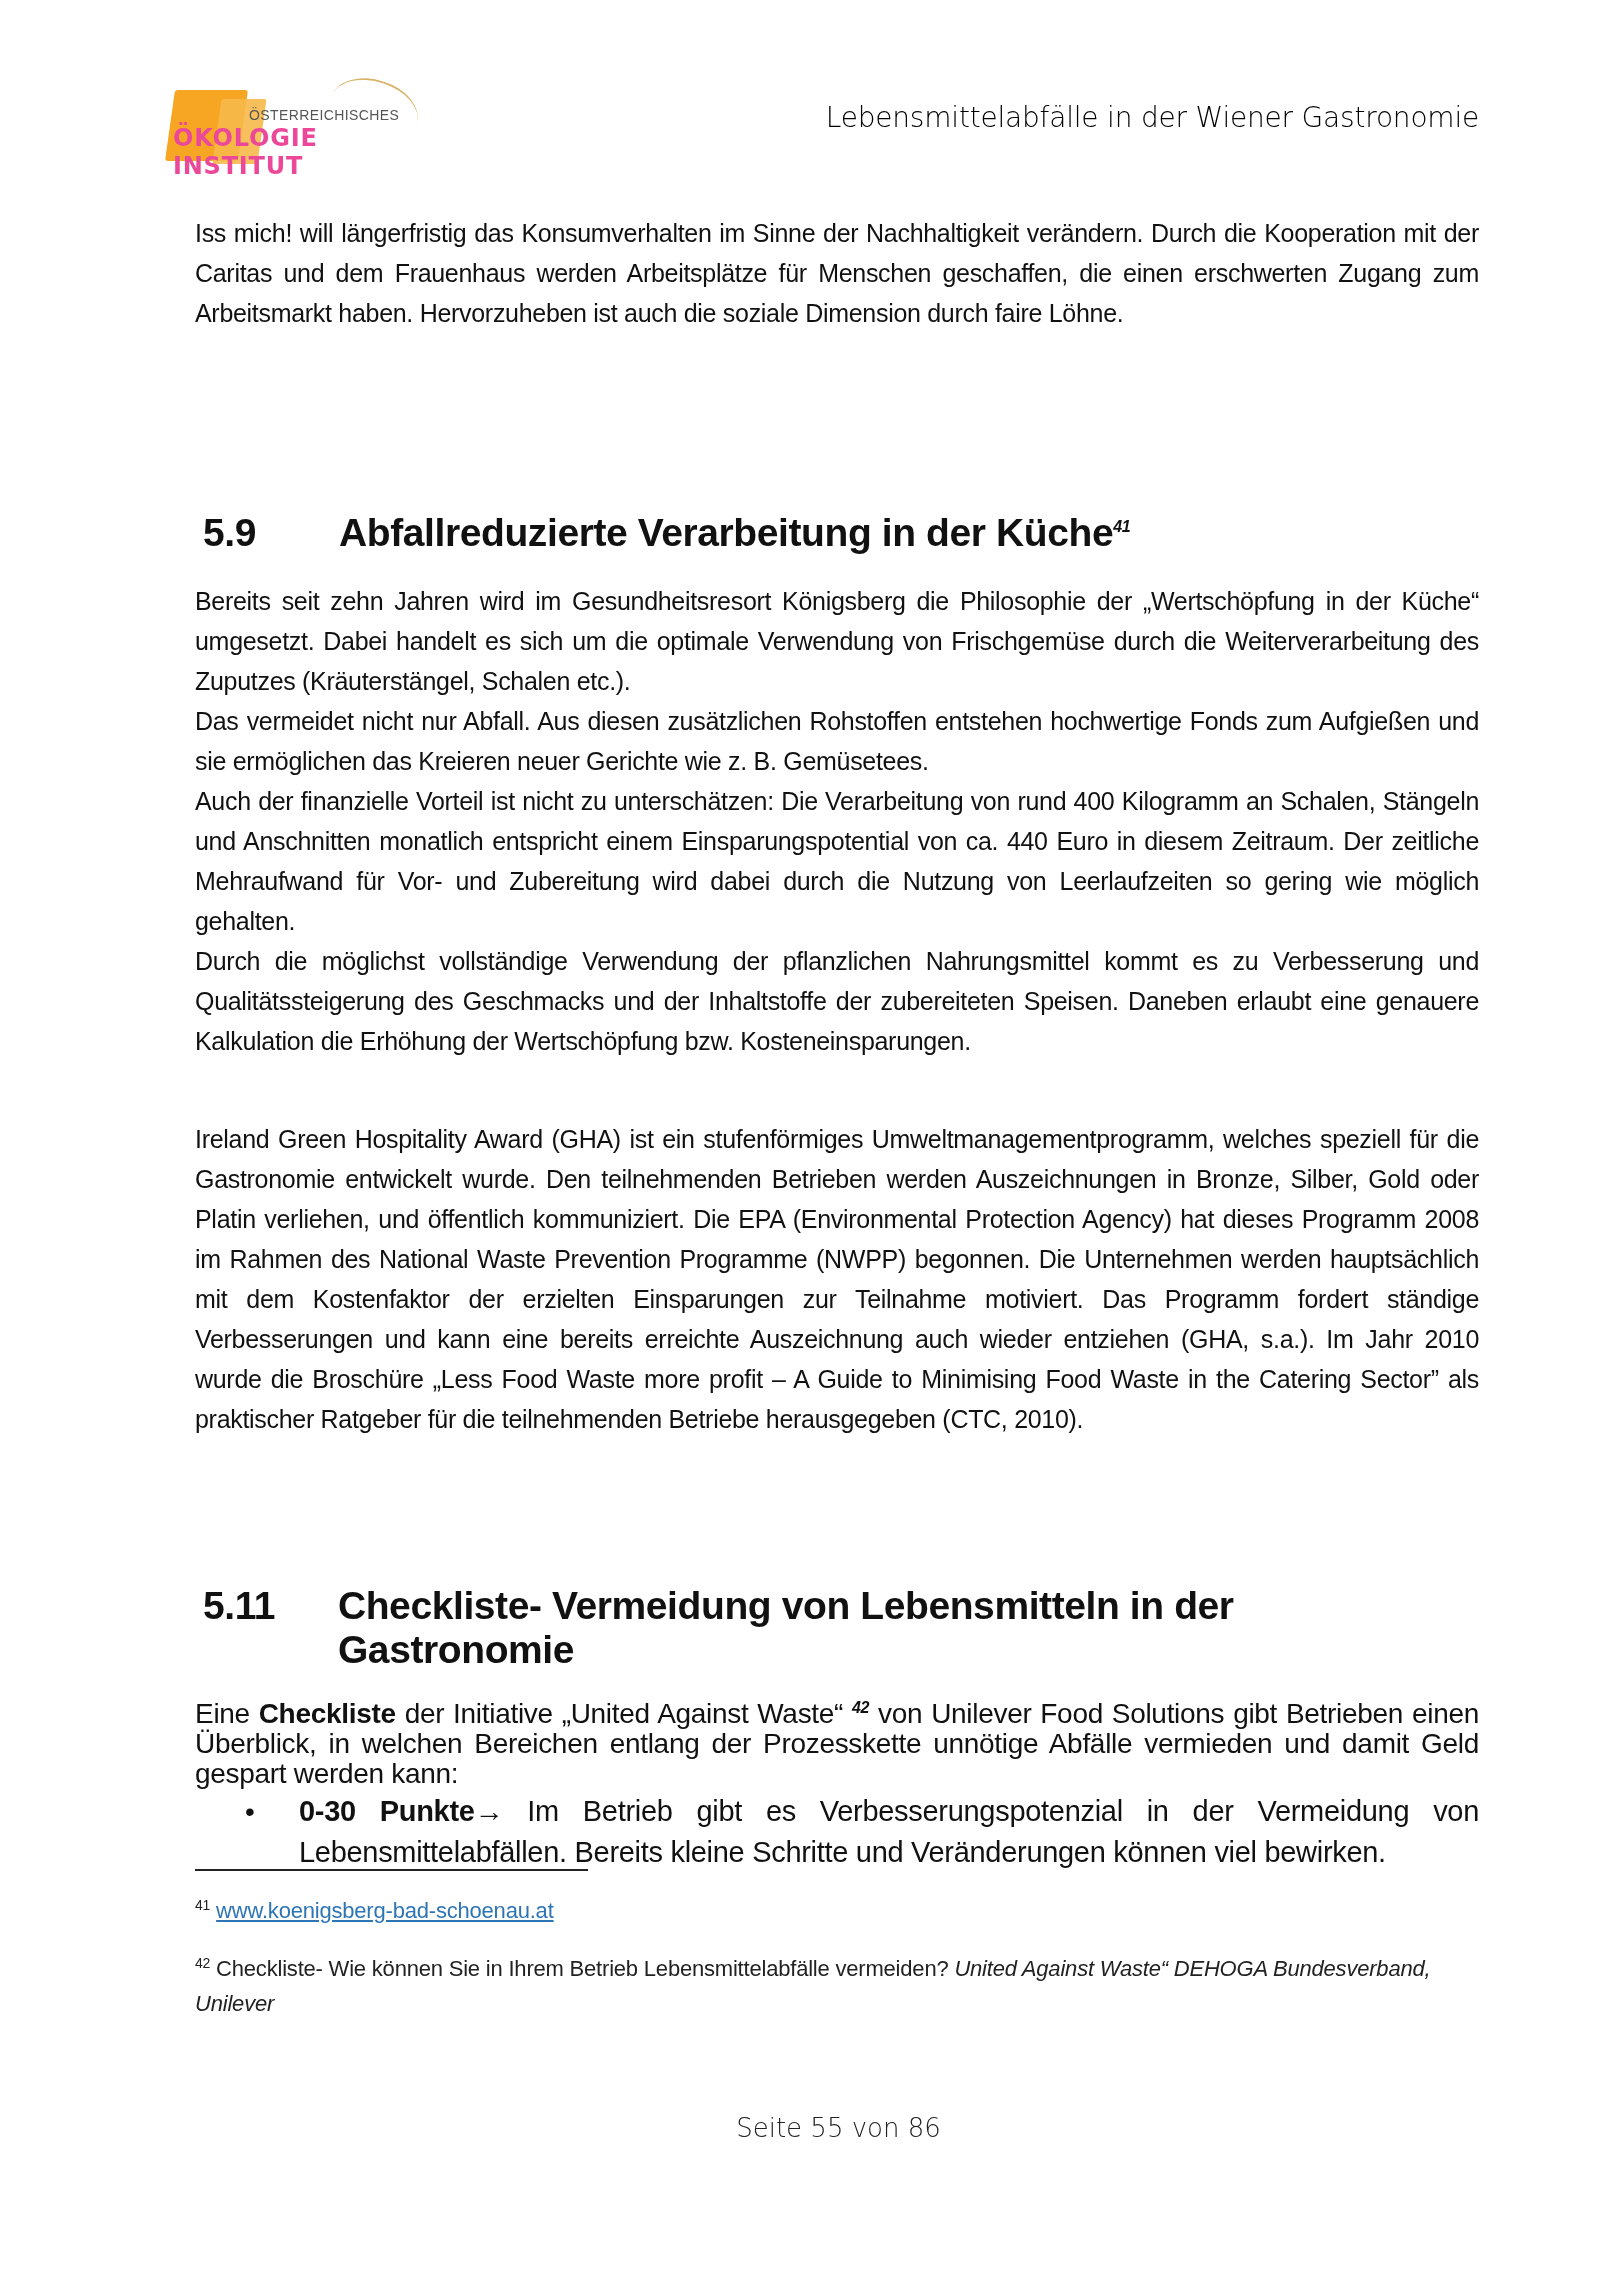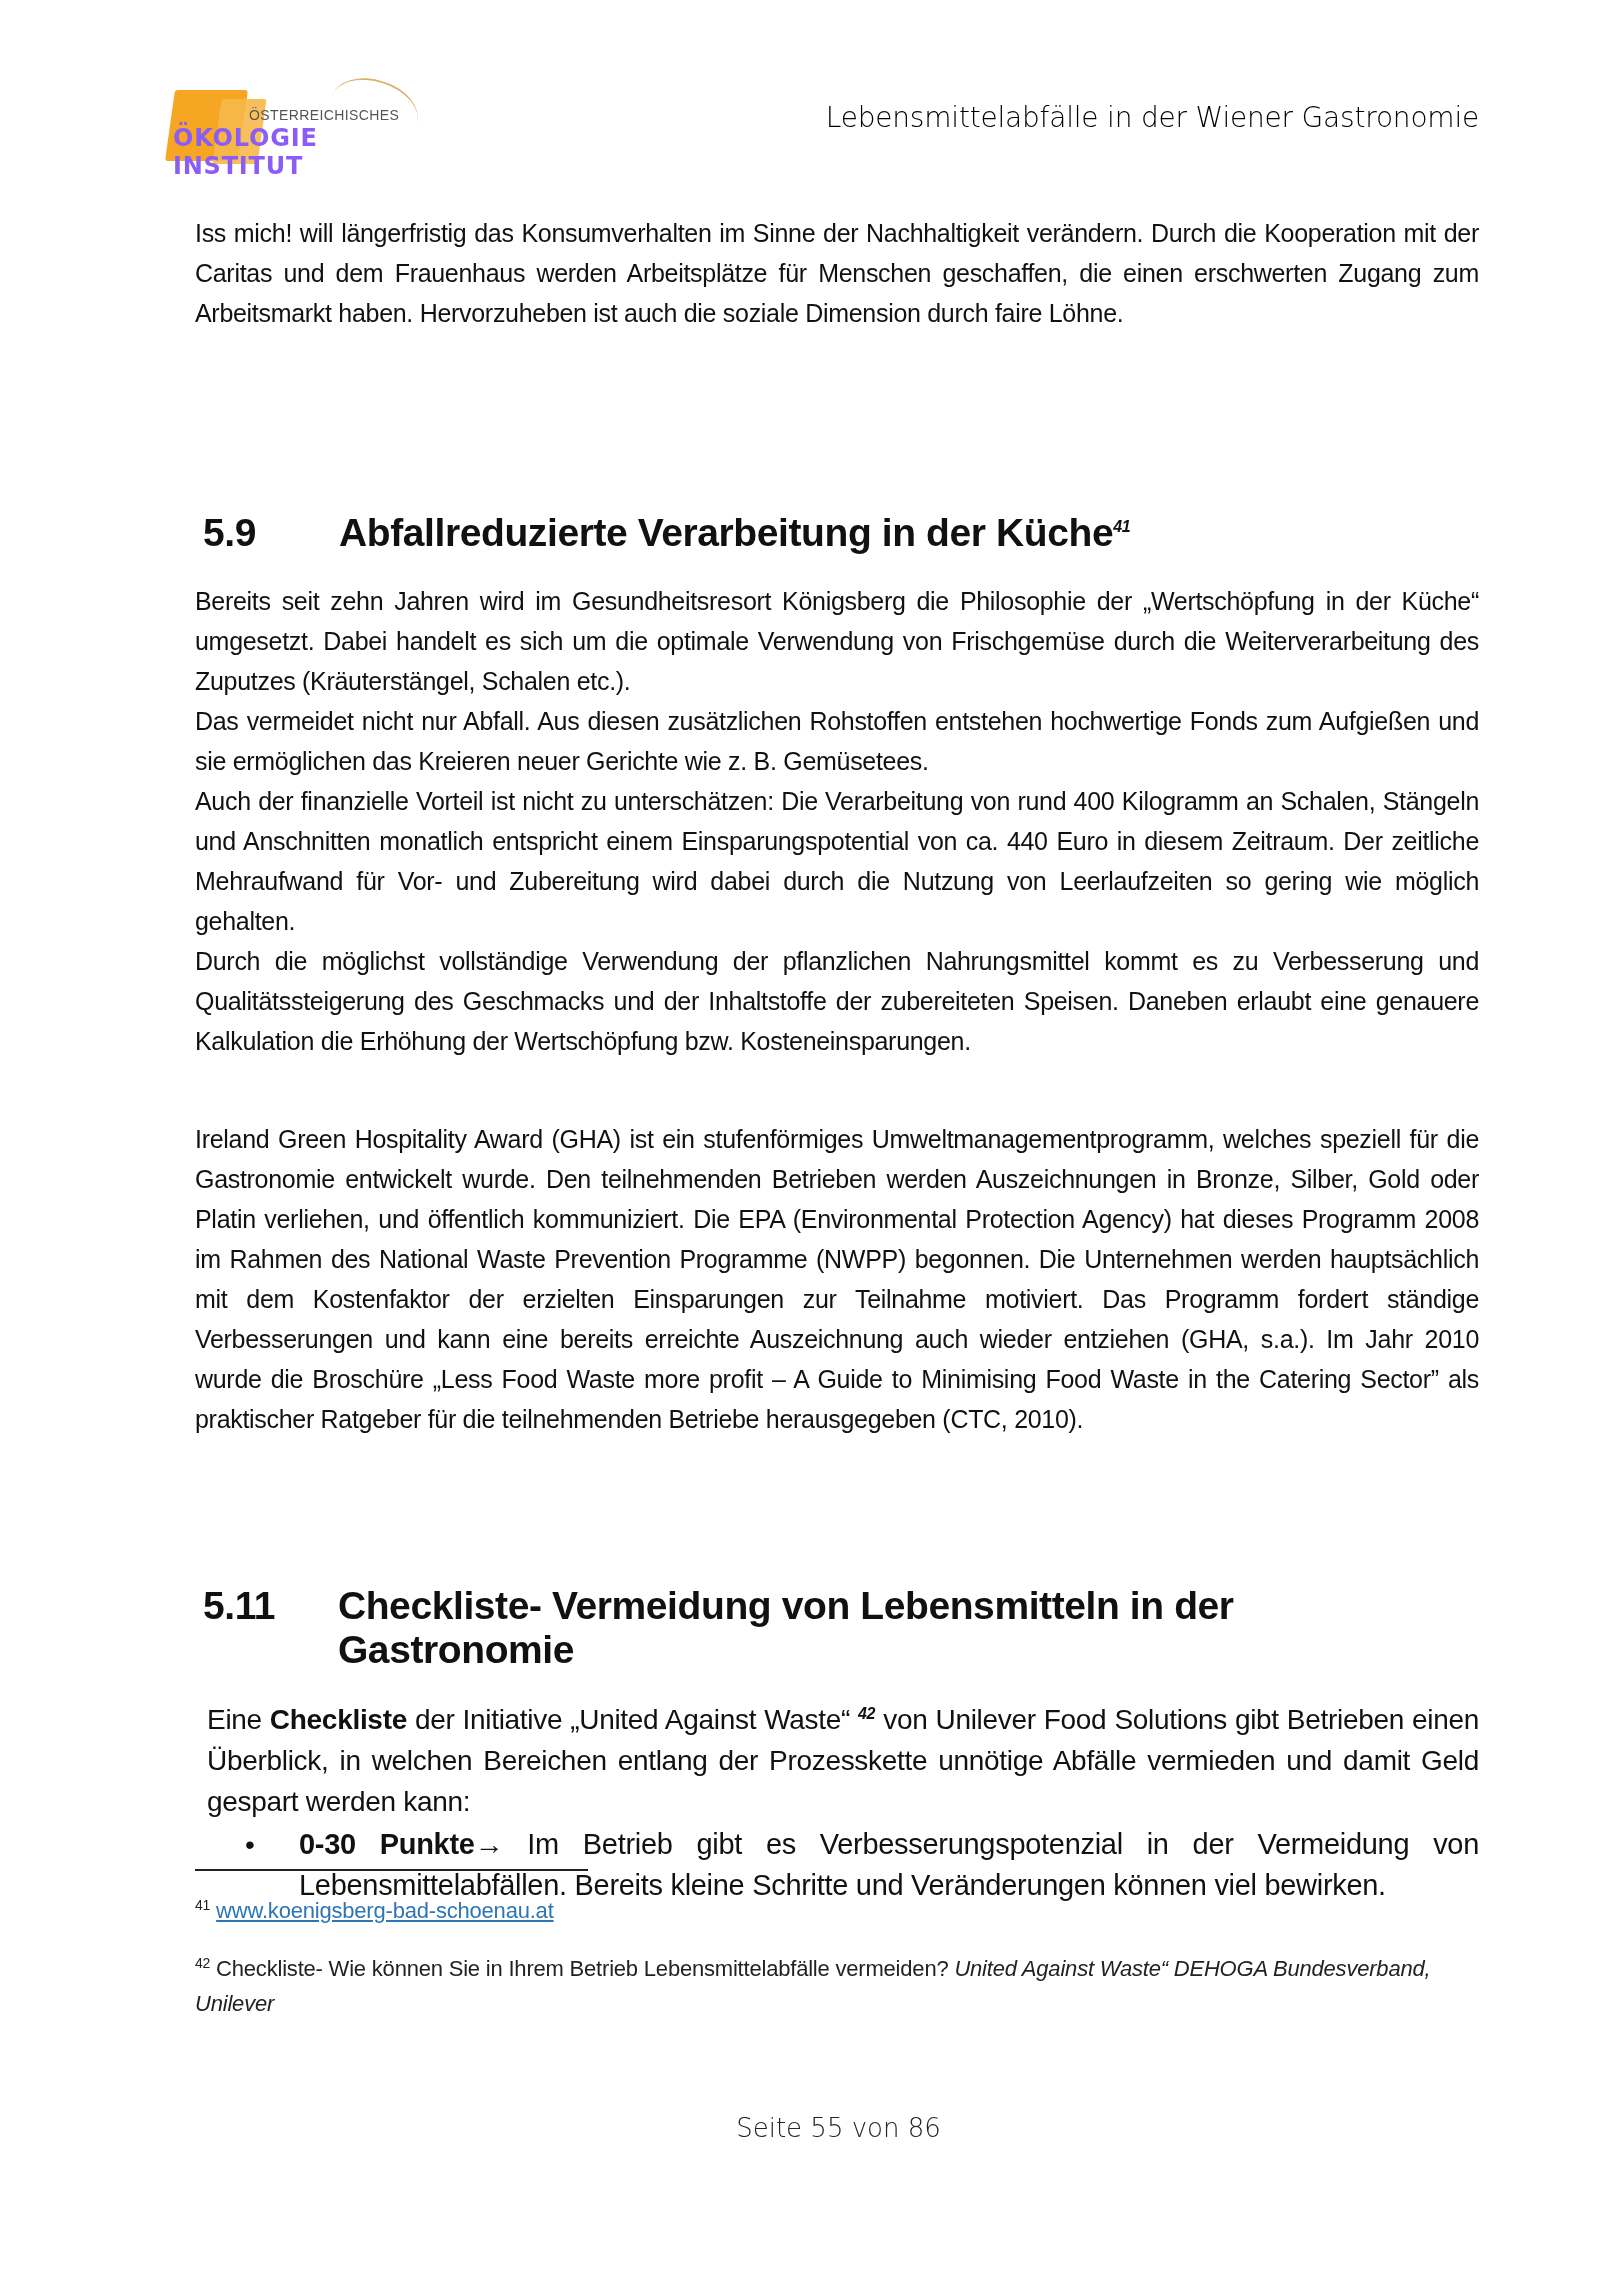--- a/index.html
+++ b/index.html
@@ -9,35 +9,35 @@
   .logo { position: absolute; left: 160px; top: 75px; width: 252px; height: 93px; }
   .logo .shape1 { position: absolute; left: 9.7px; top: 14.6px; width: 73px; height: 71px;
                   background: #f6a623; transform: skewX(-8deg); border-radius: 3.2px; }
   .logo .shape2 { position: absolute; left: 57px; top: 24px; width: 45px; height: 65px;
                   background: #f7b94a; transform: skewX(-8deg); border-radius: 2.4px; opacity: .9; }
   .logo .arc { position: absolute; left: 170px; top: 4.9px; width: 89px; height: 57px;
                border-top: 2.4px solid #d8b46a; border-radius: 50% 50% 0 0; transform: rotate(18deg); }
   .logo .small { position: absolute; left: 89px; top: 32px; font-size: 14px; color: #555;
                  letter-spacing: 0.4px; font-family: "Liberation Sans", sans-serif; }
   .logo .big { position: absolute; left: 13px; top: 49px; font-size: 24px; font-weight: bold;
-               color: #8b5cf6; letter-spacing: 0.8px; font-family: "DejaVu Sans", sans-serif; }
+               color: #ec4899; letter-spacing: 0.8px; font-family: "DejaVu Sans", sans-serif; }
 
   .header-title { position: absolute; right: 144px; top: 101px; font-size: 28px; color: #000000;
                   font-family: "DejaVu Sans", sans-serif; font-weight: 300; letter-spacing: -0.2px; }
 
   .content { position: absolute; left: 195px; width: 1284px; }
   p.body { margin: 0; font-size: 25px; line-height: 40px; text-align: justify;
            font-family: "Liberation Sans", sans-serif; letter-spacing: -0.3px; }
 
   h2.sec { margin: 8px; font-size: 39px; font-weight: bold; font-family: "Liberation Sans", sans-serif;
            letter-spacing: -0.4px; display: flex; }
   h2.sec .num { display: inline-block; width: 136px; }
   h2.sec sup { font-size: 16px; font-style: italic; vertical-align: super; }
 
-  .bigger p.body { font-size: 28px; line-height: 41px; margin-left: 12px; }
+  .bigger p.body { font-size: 28px; line-height: 30px; }
   .bullet { display: flex; margin-top: 1.6px; }
   .bullet .dot { width: 54px; padding-left: 50px; box-sizing: content-box; font-size: 28px; line-height: 41px; }
   .bullet .btext { flex: 1; font-size: 29px; line-height: 41px; text-align: justify; letter-spacing: -0.3px; }
   .bullet .btext b { font-weight: bold; }
 
   .fn-rule { position: absolute; left: 195px; top: 1869px; width: 393px; height: 1.6px; background: #222; }
   .footnote { position: absolute; left: 195px; width: 1282px; font-size: 22px; line-height: 35px; color: #222;
               font-family: "Liberation Sans", sans-serif; letter-spacing: -0.2px; }
   .footnote sup { font-size: 14px; }
   .footnote a { color: #2e75b6; text-decoration: underline; }

